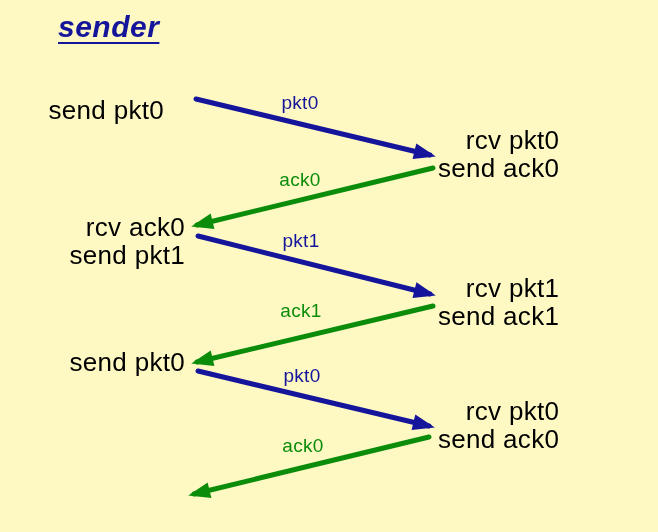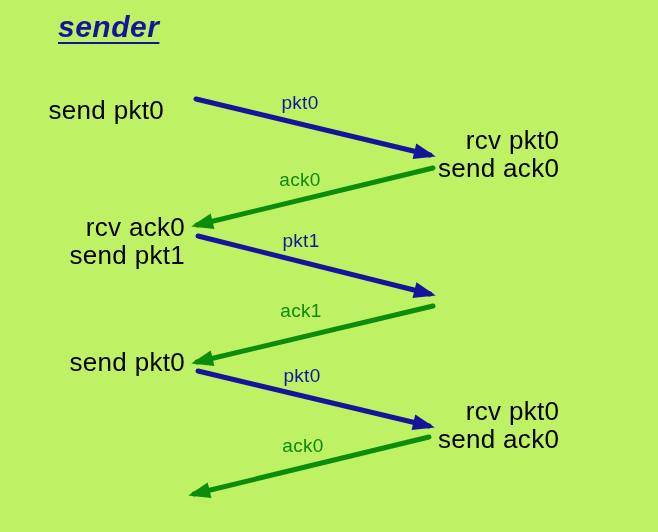--- a/index.html
+++ b/index.html
@@ -4,21 +4,21 @@
 <style>
   html, body {
     margin: 0;
     padding: 0;
     background: #ffffff;
   }
   .canvas {
     position: relative;
     width: 658px;
     height: 532px;
-    background: #bef264;
+    background: #fef9c3;
     overflow: hidden;
     font-family: "Liberation Sans", "DejaVu Sans", sans-serif;
     color: #000000;
   }
   .hdr {
     position: absolute;
     font-size: 30px;
     font-style: italic;
     font-weight: 600;
     letter-spacing: 0.5px;
@@ -112,20 +112,24 @@
     <div>send pkt1</div>
   </div>
   <div class="evt evt-left s-e3">
     <div>send pkt0</div>
   </div>
 
   <div class="evt evt-right r-e1">
     <div>rcv pkt0</div>
     <div>send ack0</div>
   </div>
+  <div class="evt evt-right r-e2">
+    <div>rcv pkt1</div>
+    <div>send ack1</div>
+  </div>
   <div class="evt evt-right r-e3">
     <div>rcv pkt0</div>
     <div>send ack0</div>
   </div>
 
   <div class="msg-label msg-pkt m1">pkt0</div>
   <div class="msg-label msg-ack m2">ack0</div>
   <div class="msg-label msg-pkt m3">pkt1</div>
   <div class="msg-label msg-ack m4">ack1</div>
   <div class="msg-label msg-pkt m5">pkt0</div>

